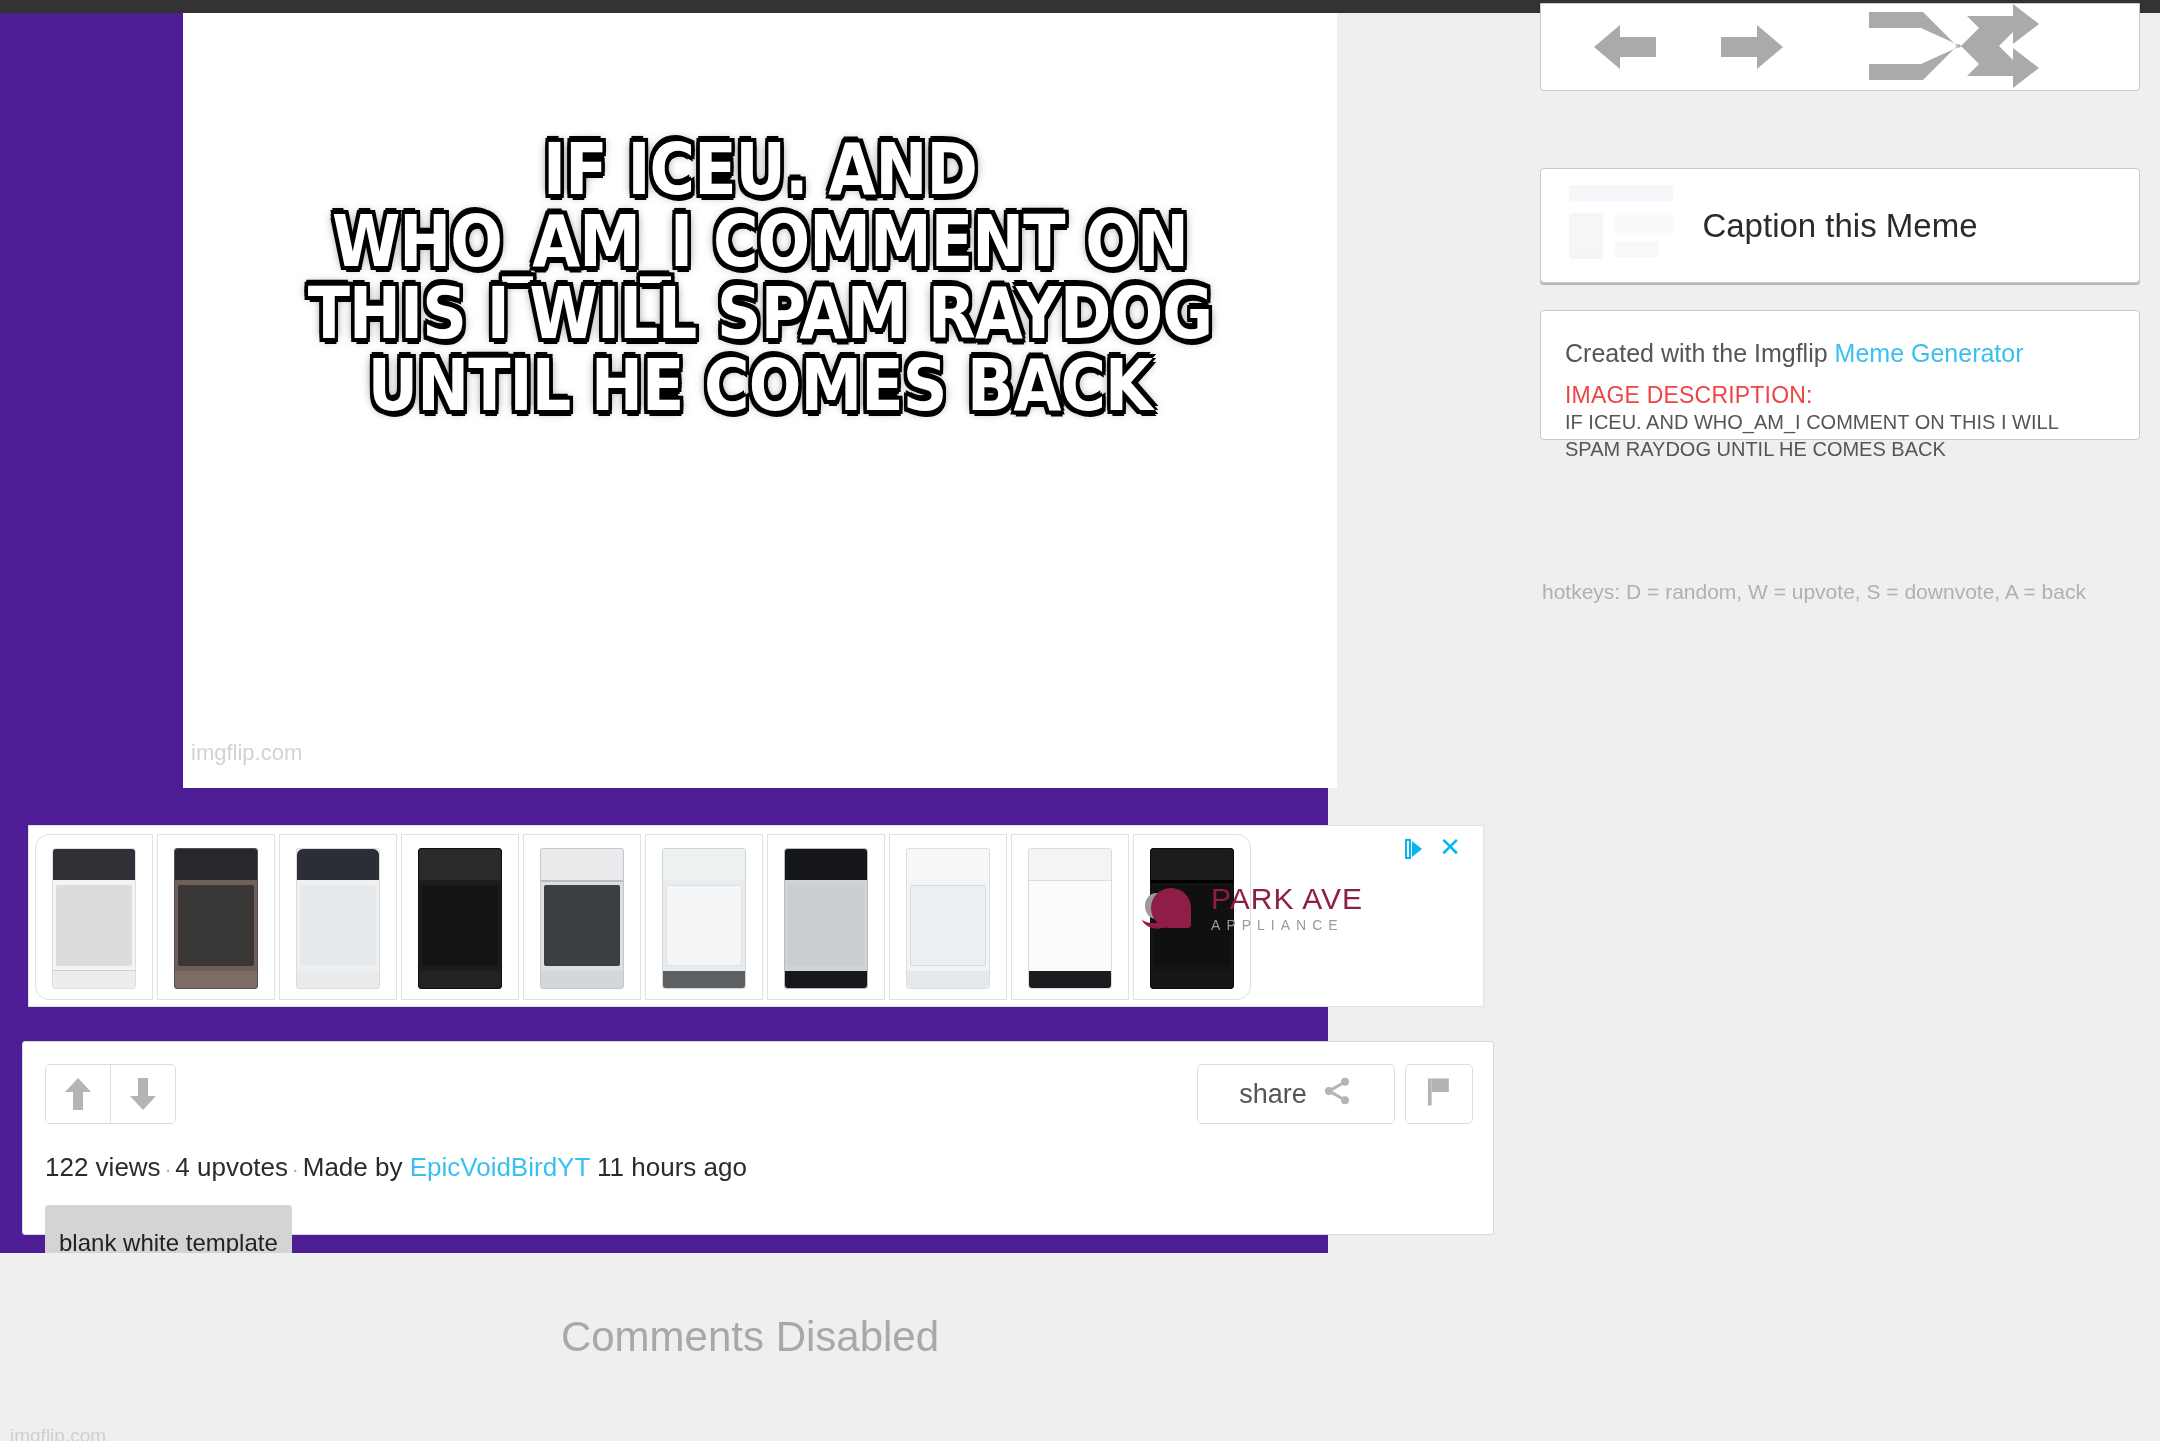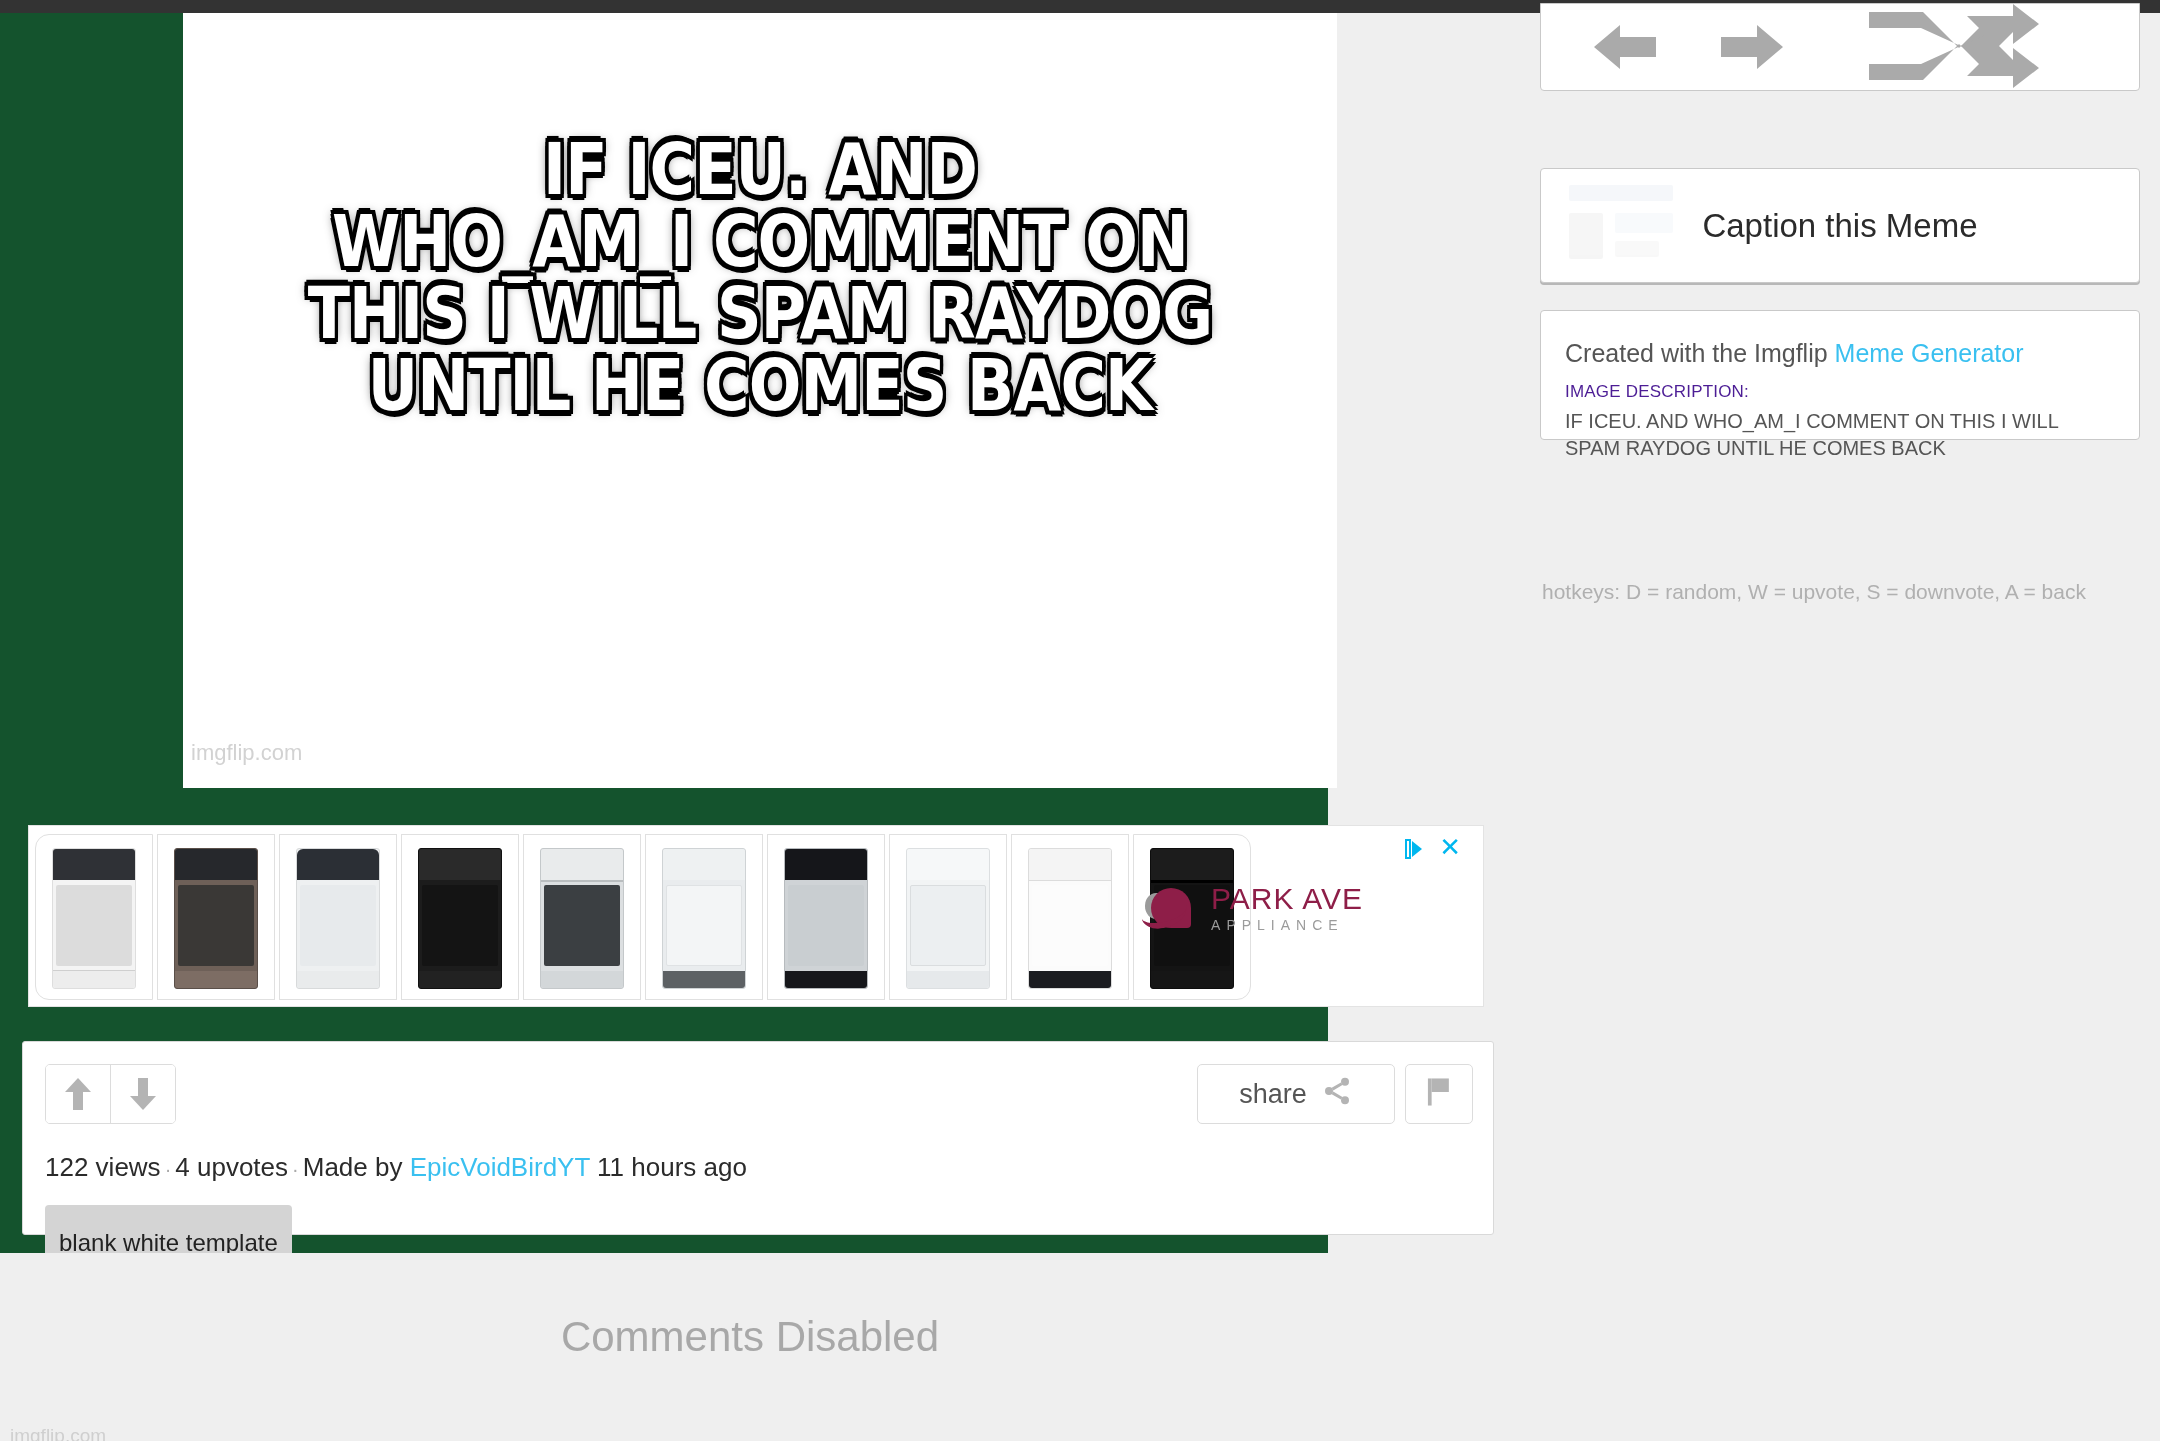--- a/index.html
+++ b/index.html
@@ -13,21 +13,21 @@
 
   
   .topbar {
     position: absolute; top: 0; left: 0; width: 2160px; height: 13px;
     background: #333333;
   }
 
   
   .content-col {
     position: absolute; left: 0; top: 13px; width: 1328px; height: 1428px;
-    background: #14532d;
+    background: #4c1d95;
   }
   .content-col-lpad {
     position: absolute; left: 0; top: 13px; width: 183px; height: 1428px;
     background: #efefef;
   }
 
   
   .meme-wrap {
     position: absolute; left: 183px; top: 0px;
     width: 1154px; height: 775px;
@@ -278,21 +278,21 @@
   .caption-ghost .g2 { position:absolute; left:6px; top:34px; width:34px; height:46px; background:#6a6a6a; border-radius:2px;}
   .caption-ghost .g3 { position:absolute; left:52px; top:34px; width:58px; height:20px; background:#8aa7c0; border-radius:2px;}
   .caption-ghost .g4 { position:absolute; left:52px; top:62px; width:44px; height:16px; background:#9c9c9c; border-radius:2px;}
 
   .info-panel {
     position:absolute; left:0; top:297px; width:600px; height:130px;
     padding:28px 24px 0 24px; box-sizing:border-box;
   }
   .info-created { font-size:25px; color:#555; margin-bottom:14px; }
   .info-created a { color:#3ac0f0; text-decoration:none;text-align:center; }
-  .info-desc-label { font-size:17px; color:#4c1d95; letter-spacing:0.2px; margin-bottom:6px;}
+  .info-desc-label { font-size:23px; color:#ef4444; letter-spacing:0.2px; }
   .info-desc-text { font-size:20px; color:#555; line-height:1.35; }
   .hotkeys {
     position:absolute; left:0; top:567px; width:600px;
     font-size:21px; color:#b0b0b0; padding-left:2px;
   }
 </style>
 </head>
 <body>
 
 <div id="root">

